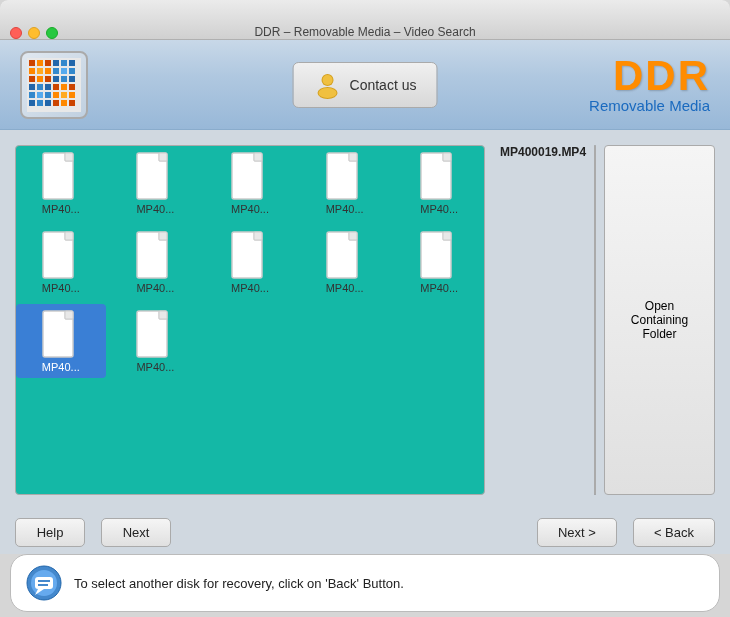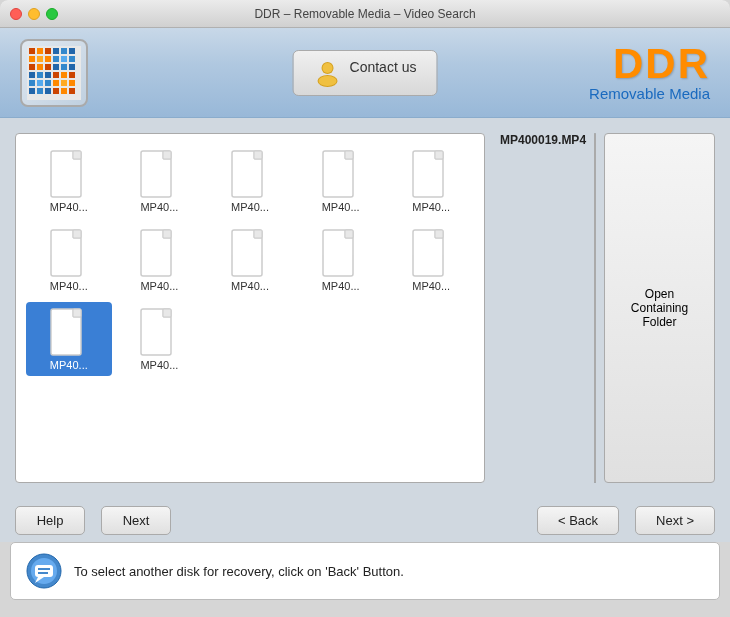--- a/index.html
+++ b/index.html
@@ -8,25 +8,25 @@
       height: 617px;
       background: #d6d6d6;
       font-family: -apple-system, 'Helvetica Neue', Arial, sans-serif;
       font-size: 12px;
       overflow: hidden;
       border-radius: 8px;
     }
 
     
     .title-bar {
-      height: 28px;
+      height: 40px;
       background: linear-gradient(180deg, #ebebeb 0%, #d0d0d0 100%);
       border-bottom: 1px solid #b0b0b0;
       display: flex;
-      align-items: center;
+      align-items: flex-end;
       justify-content: center;
       position: relative;
       border-radius: 8px 8px 0 0;
     }
     .traffic-lights {
       position: absolute;
       left: 10px;
       display: flex;
       gap: 6px;
       align-items: center;
@@ -69,20 +69,21 @@
 
     .contact-btn {
       position: absolute;
       left: 50%;
       transform: translateX(-50%);
       background: linear-gradient(180deg, #f0f0f0 0%, #d8d8d8 100%);
       border: 1px solid #aaa;
       border-radius: 6px;
       padding: 8px 20px;
       display: flex;
+      align-items: center;
       gap: 8px;
       cursor: pointer;
       font-size: 14px;
       font-weight: 500;
       color: #333;
     }
 
     .ddr-brand {
       position: absolute;
       right: 20px;
@@ -108,25 +109,24 @@
       display: flex;
       height: 380px;
       padding: 15px;
       gap: 15px;
       background: #d0d8e0;
     }
 
     
     .file-grid-container {
       flex: 1;
-      background: #ffffff;
+      background: #14b8a6;
       border: 1px solid #aaa;
       border-radius: 4px;
       overflow-y: auto;
-      padding: 10px;
     }
     .file-grid {
       display: grid;
       grid-template-columns: repeat(5, 1fr);
       gap: 5px;
     }
     .file-item {
       display: flex;
       flex-direction: column;
       align-items: center;
@@ -256,21 +256,21 @@
       text-align: center;
     }
     .spacer { flex: 1; }
 
     
     .status-bar {
       height: 58px;
       background: white;
       border: 1px solid #bbb;
       margin: 0 10px 10px 10px;
-      border-radius: 5px;
+      border-radius: 17px;
       display: flex;
       align-items: center;
       padding: 0 15px;
       gap: 12px;
     }
     .status-icon {
       width: 36px;
       height: 36px;
       flex-shrink: 0;
     }
@@ -542,22 +542,22 @@
       </div>
     </div>
     <button class="open-folder-btn">Open Containing Folder</button>
   </div>
 </div>
 
 <div class="bottom-nav">
   <button class="nav-btn">Help</button>
   <button class="nav-btn">Next</button>
   <div class="spacer"></div>
+  <button class="nav-btn">Next &gt;</button>
   <button class="nav-btn">&lt; Back</button>
-  <button class="nav-btn">Next &gt;</button>
 </div>
 
 <div class="status-bar">
   <div class="status-icon">
     <svg viewBox="0 0 36 36" width="36" height="36">
       <circle cx="18" cy="18" r="17" fill="#4488cc" stroke="#2266aa" stroke-width="1"></circle>
       <circle cx="18" cy="18" r="13" fill="#66aaee"></circle>
 
       <rect x="9" y="12" width="18" height="12" rx="3" fill="white"></rect>
       <polygon points="12,24 9,30 18,24" fill="white"></polygon>

